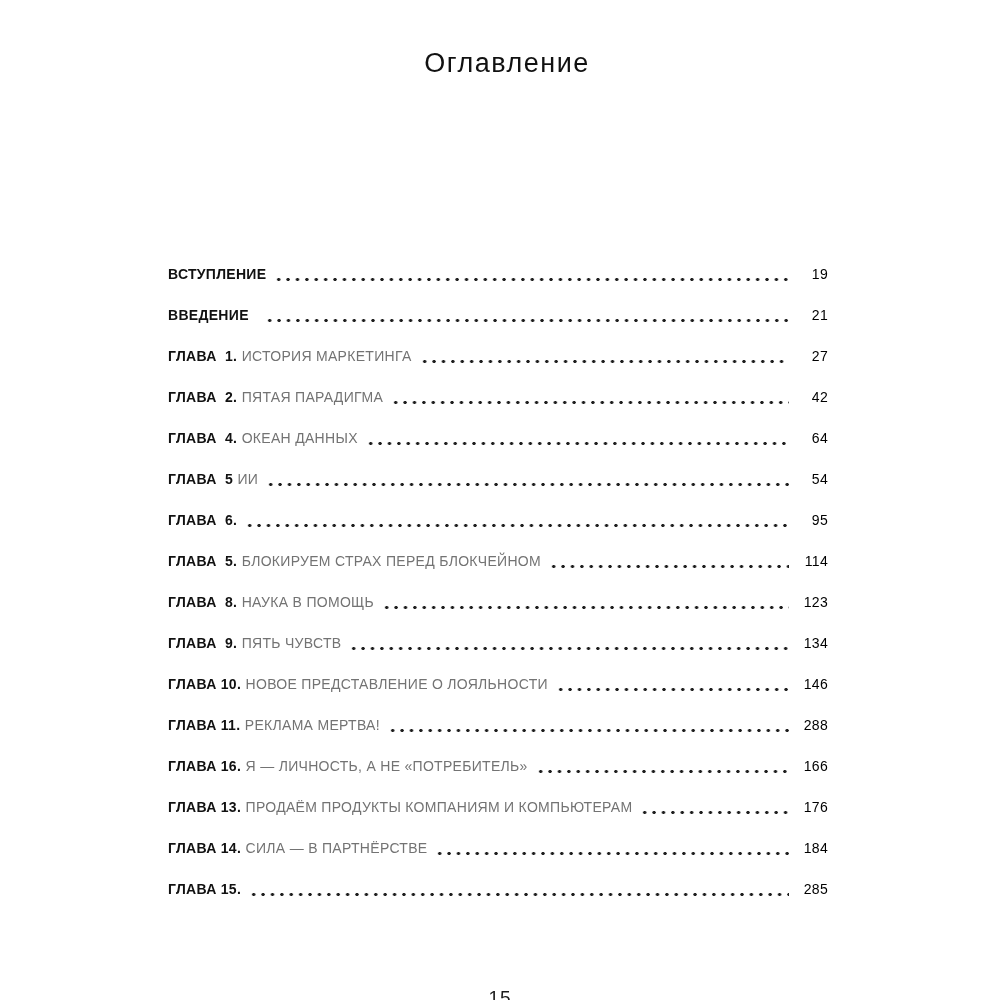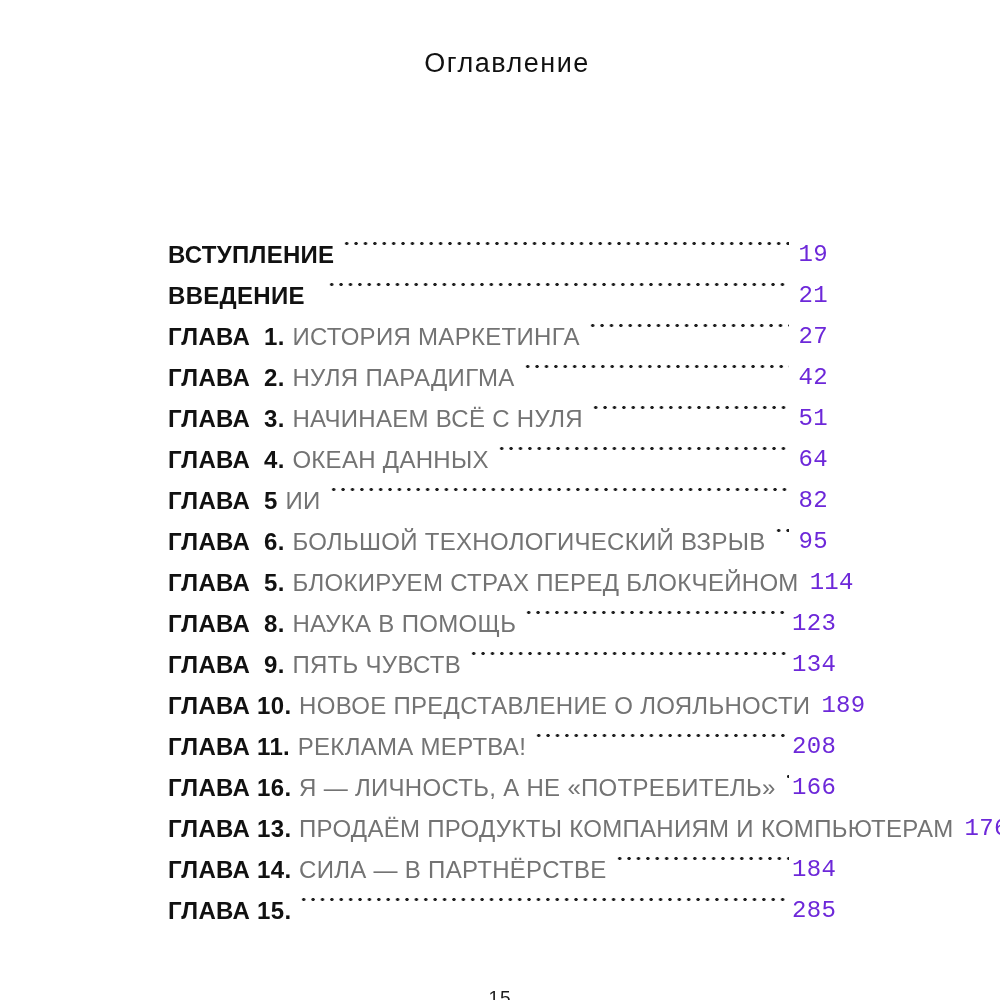--- a/index.html
+++ b/index.html
@@ -28,23 +28,23 @@
     color: #111111;
   }
   .toc {
     position: absolute;
     top: 241px;
     left: 168px;
     width: 660px;
   }
   .toc-row {
     display: flex;
-    align-items: flex-start;
+    align-items: flex-end;
     height: 41px;
-    font-size: 24px;
+    font-size: 14px;
     letter-spacing: 0.3px;
     white-space: nowrap;
   }
   .prefix {
     font-weight: 700;
     white-space: pre;
     color: #111111;
   }
   .title {
     margin-left: 0.32em;
@@ -57,22 +57,21 @@
     margin: 0 3px 0 8px;
     background-image: radial-gradient(circle, #1c1c1c 1.35px, rgba(0,0,0,0) 1.9px);
     background-size: 9.4px 5px;
     background-repeat: repeat-x;
     background-position: left bottom;
   }
   .pagenum {
     width: 36px;
     text-align: right;
     font-weight: 400;
-    color: #6d28d9;
-    font-family: Liberation Mono, monospace;
+    color: #000000;
   }
   .folio {
     position: absolute;
     top: 987px;
     left: 0;
     width: 100%;
     text-align: center;
     font-size: 19px;
     letter-spacing: 1px;
     color: #1b1b1b;
@@ -102,49 +101,42 @@
 
   <div class="toc-row">
     <span class="prefix">ГЛАВА  1.</span>
     <span class="title">ИСТОРИЯ МАРКЕТИНГА</span>
     <span class="leader"></span>
     <span class="pagenum">27</span>
   </div>
 
   <div class="toc-row">
     <span class="prefix">ГЛАВА  2.</span>
-    <span class="title">НУЛЯ ПАРАДИГМА</span>
+    <span class="title">ПЯТАЯ ПАРАДИГМА</span>
     <span class="leader"></span>
     <span class="pagenum">42</span>
   </div>
 
-  <div class="toc-row">
-    <span class="prefix">ГЛАВА  3.</span>
-    <span class="title">НАЧИНАЕМ ВСЁ С НУЛЯ</span>
-    <span class="leader"></span>
-    <span class="pagenum">51</span>
-  </div>
 
   <div class="toc-row">
     <span class="prefix">ГЛАВА  4.</span>
     <span class="title">ОКЕАН ДАННЫХ</span>
     <span class="leader"></span>
     <span class="pagenum">64</span>
   </div>
 
   <div class="toc-row">
     <span class="prefix">ГЛАВА  5</span>
     <span class="title">ИИ</span>
     <span class="leader"></span>
-    <span class="pagenum">82</span>
+    <span class="pagenum">54</span>
   </div>
 
   <div class="toc-row">
     <span class="prefix">ГЛАВА  6.</span>
-    <span class="title">БОЛЬШОЙ ТЕХНОЛОГИЧЕСКИЙ ВЗРЫВ</span>
     <span class="leader"></span>
     <span class="pagenum">95</span>
   </div>
 
   <div class="toc-row">
     <span class="prefix">ГЛАВА  5.</span>
     <span class="title">БЛОКИРУЕМ СТРАХ ПЕРЕД БЛОКЧЕЙНОМ</span>
     <span class="leader"></span>
     <span class="pagenum">114</span>
   </div>
@@ -160,28 +152,28 @@
     <span class="prefix">ГЛАВА  9.</span>
     <span class="title">ПЯТЬ ЧУВСТВ</span>
     <span class="leader"></span>
     <span class="pagenum">134</span>
   </div>
 
   <div class="toc-row">
     <span class="prefix">ГЛАВА 10.</span>
     <span class="title">НОВОЕ ПРЕДСТАВЛЕНИЕ О ЛОЯЛЬНОСТИ</span>
     <span class="leader"></span>
-    <span class="pagenum">189</span>
+    <span class="pagenum">146</span>
   </div>
 
   <div class="toc-row">
     <span class="prefix">ГЛАВА 11.</span>
     <span class="title">РЕКЛАМА МЕРТВА!</span>
     <span class="leader"></span>
-    <span class="pagenum">208</span>
+    <span class="pagenum">288</span>
   </div>
 
   <div class="toc-row">
     <span class="prefix">ГЛАВА 16.</span>
     <span class="title">Я — ЛИЧНОСТЬ, А НЕ «ПОТРЕБИТЕЛЬ»</span>
     <span class="leader"></span>
     <span class="pagenum">166</span>
   </div>
 
   <div class="toc-row">

